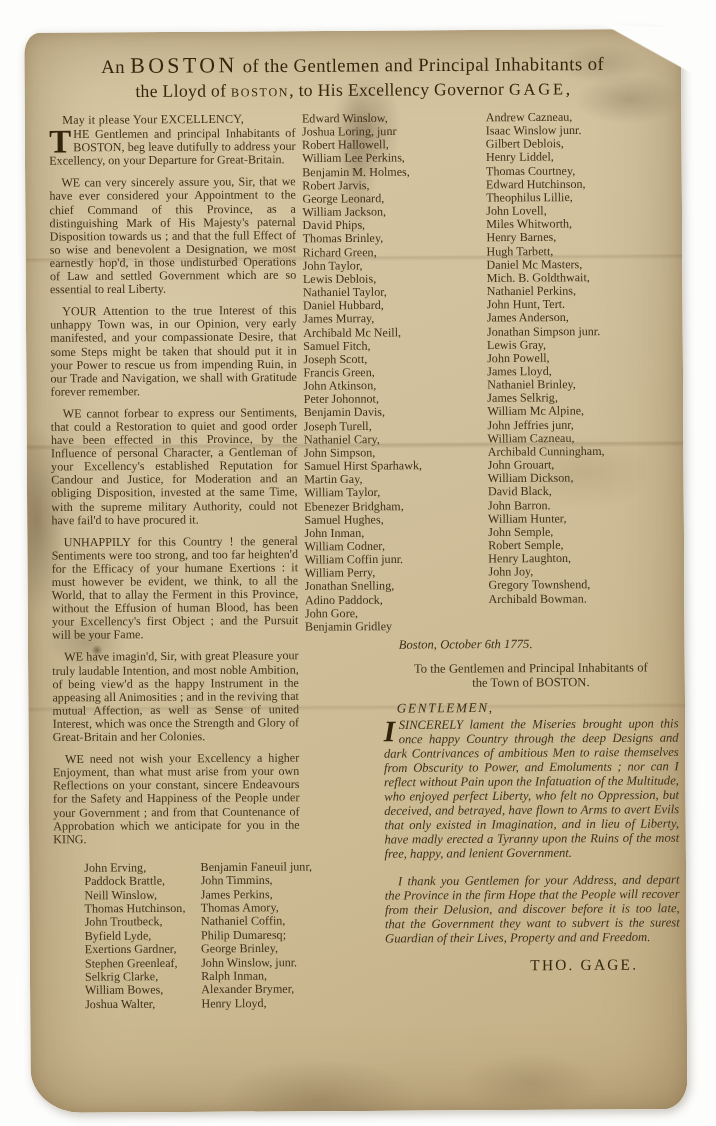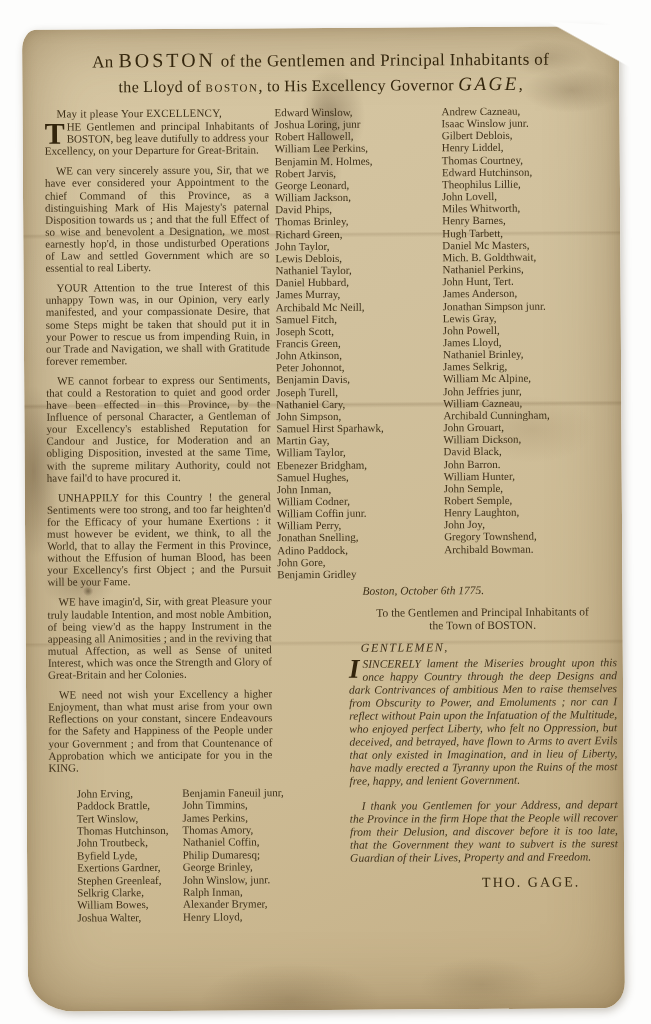--- a/index.html
+++ b/index.html
@@ -40,21 +40,21 @@
     background:linear-gradient(to bottom left,#fdfdfc 49%,rgba(253,253,252,0) 51%);
     transform:rotate(3deg);
   }
   .inner{position:absolute;inset:0;padding:12px 22px 0 22px;box-sizing:border-box;}
 
   .title{ text-align:center; margin-top:8px; color:#35270e; }
   .title .l1{ font-size:17px; letter-spacing:0.4px; }
   .title .l2{ font-size:16px; margin-top:3px; letter-spacing:0.3px; }
   .w-address{ font-size:20px; letter-spacing:3px; }
   .w-boston{ font-size:11px; letter-spacing:1.5px; }
-  .w-gage{ font-size:19px; letter-spacing:2.5px;font-style:italic; }
+  .w-gage{ font-size:15px; letter-spacing:2.5px; }
 
   .cols{ display:flex; margin-top:10px; }
   .col-left{ width:224px; flex:none; }
   .col-rest{ flex:1; margin-left:6px; }
 
   .prose{ font-size:11px; line-height:12.1px; text-align:justify; }
   .salutation{ padding-left:12px; margin-bottom:1px; letter-spacing:0.2px; }
   .para{ margin:0 0 8px 0; text-indent:11px; }
   .para.first{ text-indent:0; }
   .dropcap{
@@ -104,21 +104,21 @@
         <p class="para">YOUR Attention to the true Interest of this unhappy Town was, in our Opinion, very early manifested, and your compassionate Desire, that some Steps might be taken that should put it in your Power to rescue us from impending Ruin, in our Trade and Navigation, we shall with Gratitude forever remember.</p>
         <p class="para">WE cannot forbear to express our Sentiments, that could a Restoration to quiet and good order have been effected in this Province, by the Influence of personal Character, a Gentleman of your Excellency's established Reputation for Candour and Justice, for Moderation and an obliging Disposition, invested at the same Time, with the supreme military Authority, could not have fail'd to have procured it.</p>
         <p class="para">UNHAPPILY for this Country ! the general Sentiments were too strong, and too far heighten'd for the Efficacy of your humane Exertions : it must however be evident, we think, to all the World, that to allay the Ferment in this Province, without the Effusion of human Blood, has been your Excellency's first Object ; and the Pursuit will be your Fame.</p>
         <p class="para">WE have imagin'd, Sir, with great Pleasure your truly laudable Intention, and most noble Ambition, of being view'd as the happy Instrument in the appeasing all Animosities ; and in the reviving that mutual Affection, as well as Sense of united Interest, which was once the Strength and Glory of Great-Britain and her Colonies.</p>
         <p class="para">WE need not wish your Excellency a higher Enjoyment, than what must arise from your own Reflections on your constant, sincere Endeavours for the Safety and Happiness of the People under your Government ; and from that Countenance of Approbation which we anticipate for you in the KING.</p>
 
         <div class="signers-left">
           <div class="name-list">
               <div class="name">John Erving,</div>
               <div class="name">Paddock Brattle,</div>
-              <div class="name">Tert Winslow,</div>
+              <div class="name">Neill Winslow,</div>
               <div class="name">Thomas Hutchinson,</div>
               <div class="name">John Troutbeck,</div>
               <div class="name">Byfield Lyde,</div>
               <div class="name">Exertions Gardner,</div>
               <div class="name">Stephen Greenleaf,</div>
               <div class="name">Selkrig Clarke,</div>
               <div class="name">William Bowes,</div>
               <div class="name">Joshua Walter,</div>
             </div>
           <div class="name-list">

